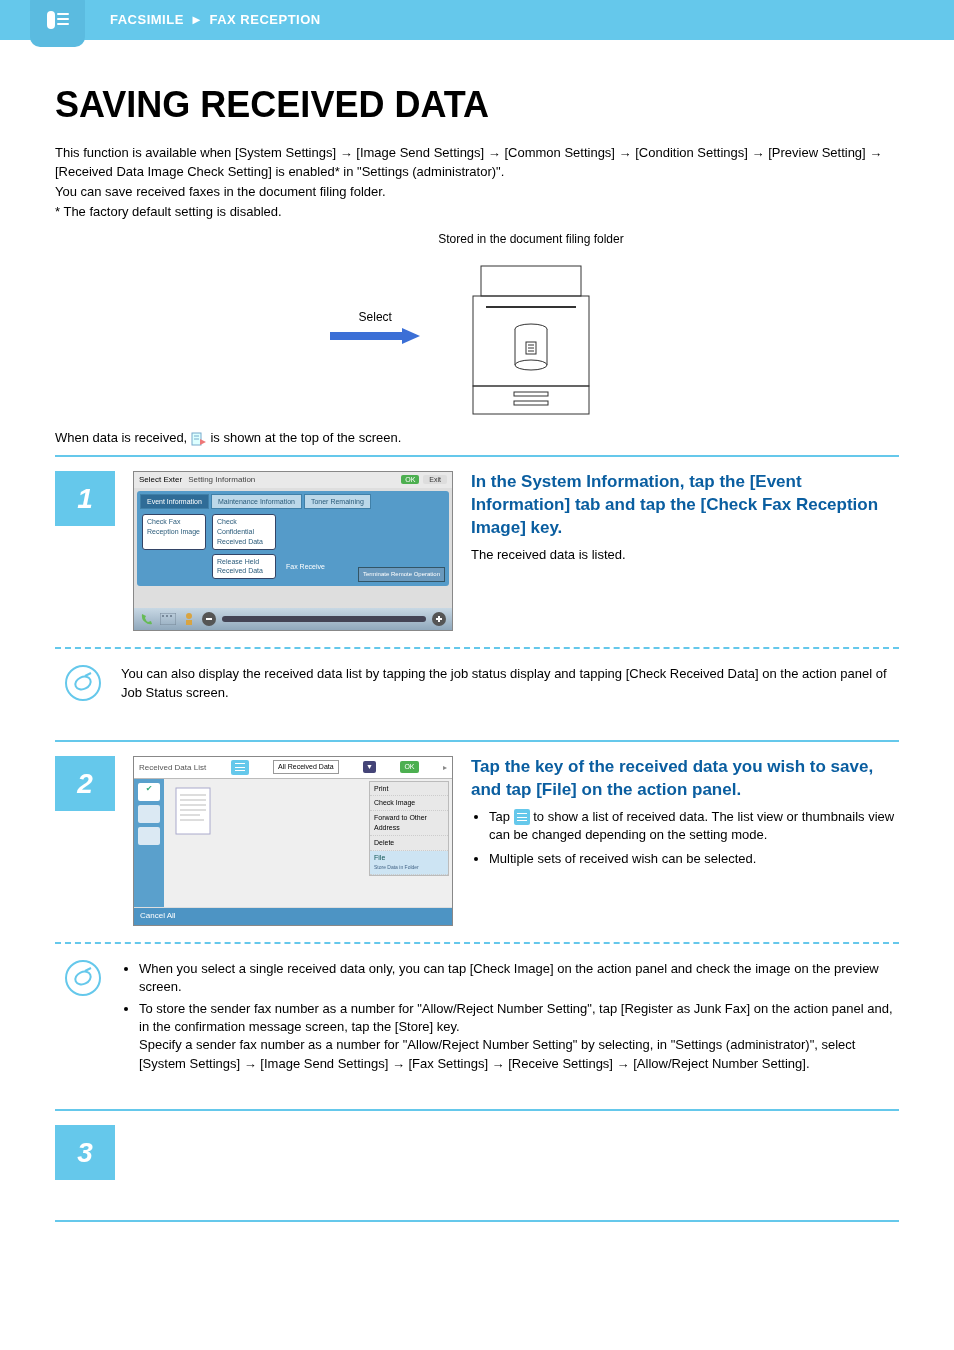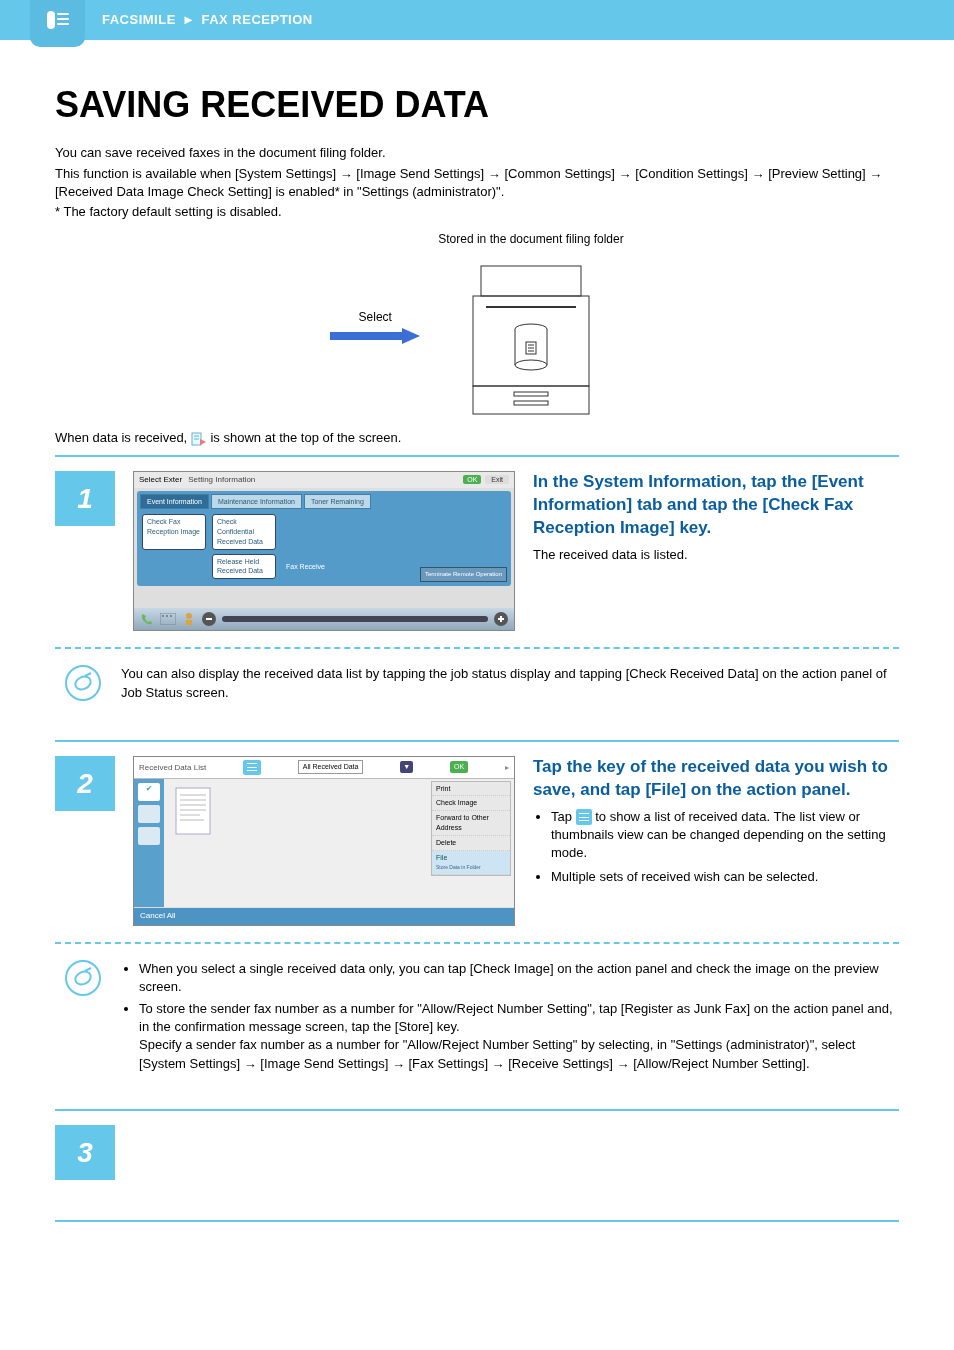--- a/index.html
+++ b/index.html
@@ -12,21 +12,21 @@
       font-size: 13px;
       line-height: 1.4;
       padding-bottom: 60px;
     }
     .top-banner {
       background: #65c8eb;
       color: #ffffff;
       display: flex;
       align-items: center;
       height: 40px;
-      padding: 0 2px;
+      padding: 0 10px;
       font-weight: bold;
       font-size: 13px;
       letter-spacing: 0.5px;
       margin-bottom: 40px;
       position: relative;
     }
     .top-banner-icon-wrap {
       background: #5bbbe0;
       width: 55px;
       height: 55px;
@@ -83,21 +83,21 @@
       color: #fff;
       font-size: 28px;
       font-weight: bold;
       display: flex;
       align-items: center;
       justify-content: center;
       flex-shrink: 0;
       font-style: italic;
     }
     .step-screenshot {
-      width: 382px;
+      width: 320px;
       flex-shrink: 0;
       border: 1px solid #888;
       background: #dedede;
       min-height: 160px;
       position: relative;
       font-size: 8px;
     }
     .step-body { flex: 1; }
     .step-title {
       color: #0a5ea0;
@@ -186,22 +186,22 @@
     <span>FACSIMILE</span>
     <span class="tri">►</span>
     <span>FAX RECEPTION</span>
   </span>
 </div>
 
 <div class="container">
   <h1>SAVING RECEIVED DATA</h1>
 
   <div class="intro">
+    <p>This function is available when [System Settings] → [Image Send Settings] → [Common Settings] → [Condition Settings] → [Preview Setting] → [Received Data Image Check Setting] is enabled* in "Settings (administrator)".</p>
     <p>You can save received faxes in the document filing folder.</p>
-    <p>This function is available when [System Settings] → [Image Send Settings] → [Common Settings] → [Condition Settings] → [Preview Setting] → [Received Data Image Check Setting] is enabled* in "Settings (administrator)".</p>
     <p>* The factory default setting is disabled.</p>
   </div>
 
   <div class="diagram-row">
     <div class="arrow-block">
       <div class="store-label">Select</div>
       <svg class="blue-arrow" viewBox="0 0 90 16">
         <rect x="0" y="4" width="72" height="8" fill="#3b6fd6"></rect>
         <polygon points="72,0 90,8 72,16" fill="#3b6fd6"></polygon>
       </svg>

